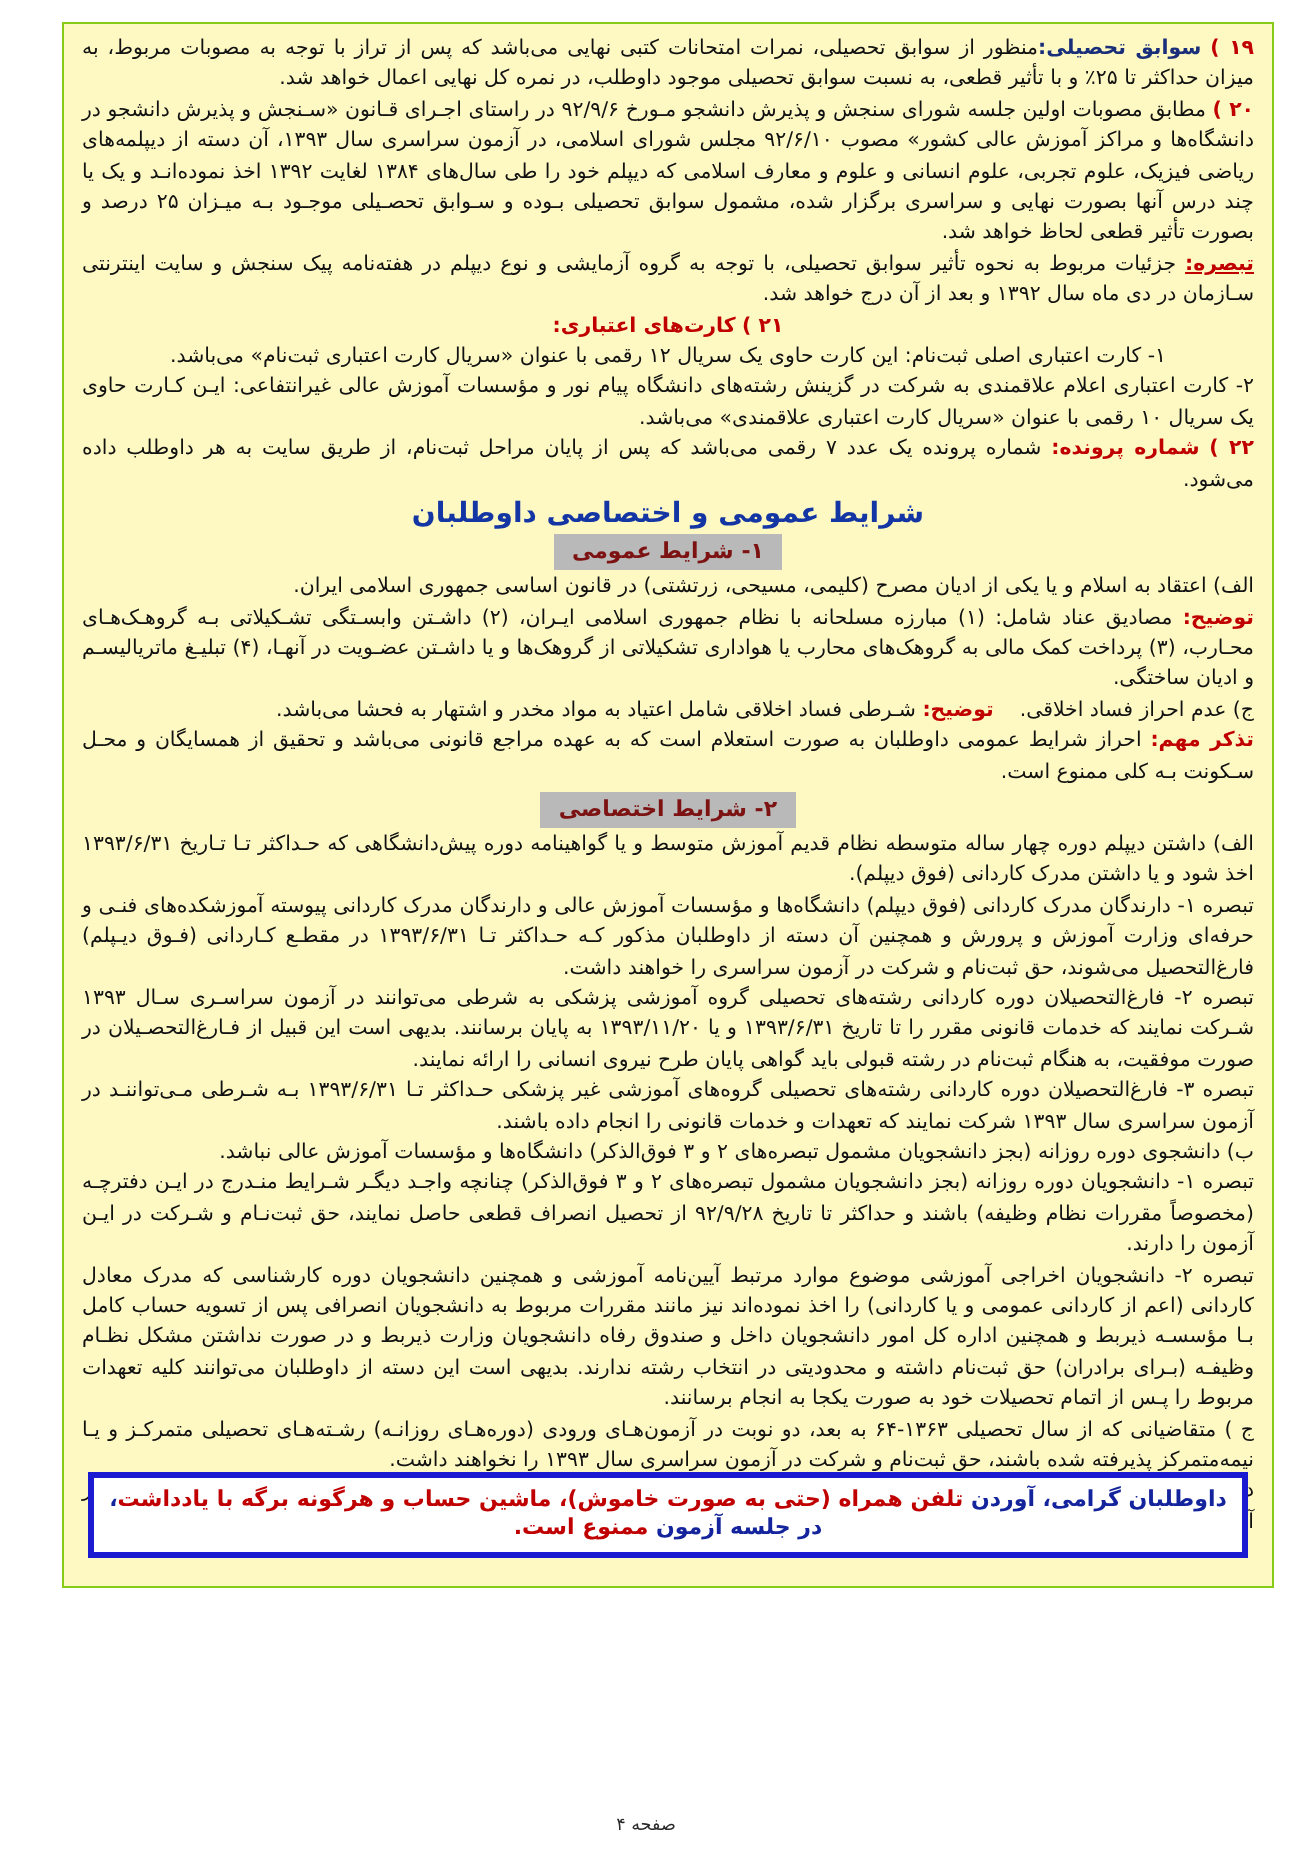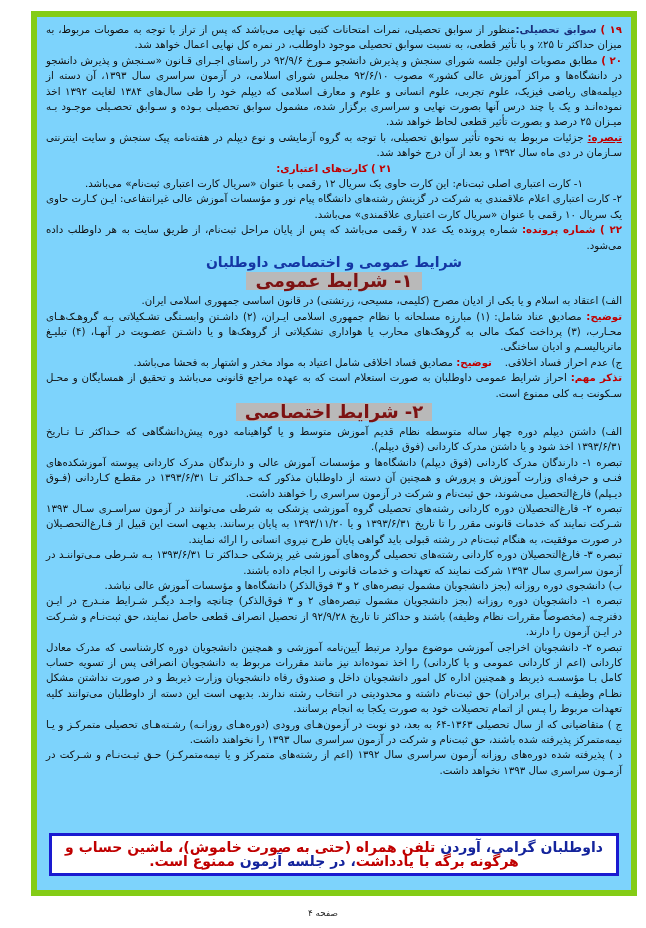--- a/index.html
+++ b/index.html
@@ -23,24 +23,24 @@
     height: 928px;
     background: #ffffff;
   }
 
   
   .frame {
     position: absolute;
     left: 31px;
     top: 11px;
     width: 606px;
-    height: 885px;
-    border: 6px solid #84cc16;
+    height: 783px;
+    border: 1px solid #84cc16;
     box-sizing: border-box;
-    background: #7dd3fc;
+    background: #fef9c3;
   }
 
   .content {
     position: absolute;
     left: 4px;
     right: 4px;
     top: 5px;
     direction: rtl;
     text-align: justify;
     text-align-last: right;
@@ -102,38 +102,38 @@
     text-align: center;
     text-align-last: center;
     margin: 2px 0 1px 0;
     line-height: 17px;
   }
   .sec-heading {
     display: inline-block;
     background: #b9b9b9;
     color: #7d1212;
     font-weight: bold;
-    font-size: 18px;
+    font-size: 11px;
     padding: 0px 9px 1px 9px;
     letter-spacing: 0.2px;
   }
 
   
   .warn-box {
     position: absolute;
     left: 12px;
     right: 12px;
     bottom: 14px;
     border: 3px solid #1a1ad0;
     background: #ffffff;
     text-align: center;
     padding: 4px 3px 5px 3px;
     box-sizing: border-box;
     font-weight: bold;
-    font-size: 14px;
+    font-size: 11px;
     line-height: 14px;
   }
   .warn-box .wb { color: #14249c; }
   .warn-box .wr { color: #c00000; }
 
   .page-number {
     position: absolute;
     left: 0;
     right: 0;
     bottom: 10px;
@@ -169,21 +169,21 @@
       <p class="hang"><span class="num">۲۲ )</span> <span class="num">شماره پرونده:</span> <span>شماره پرونده یک عدد ۷ رقمی می‌باشد که پس از پایان مراحل ثبت‌نام، از طریق سایت به هر داوطلب داده می‌شود.</span></p>
 
 
       <div class="main-heading">شرایط عمومی و اختصاصی داوطلبان</div>
 
 
       <div class="sec-heading-wrap"><span class="sec-heading">۱- شرایط عمومی</span></div>
 
       <p class="hang">الف) اعتقاد به اسلام و یا یکی از ادیان مصرح (کلیمی، مسیحی، زرتشتی) در قانون اساسی جمهوری اسلامی ایران.</p>
       <p class="hang"><span class="red">توضیح:</span> <span>مصادیق عناد شامل: (۱) مبارزه مسلحانه با نظام جمهوری اسلامی ایـران، (۲) داشـتن وابسـتگی تشـکیلاتی بـه گروهـک‌هـای محـارب، (۳) پرداخت کمک مالی به گروهک‌های محارب یا هواداری تشکیلاتی از گروهک‌ها و یا داشـتن عضـویت در آنهـا، (۴) تبلیـغ ماتریالیسـم و ادیان ساختگی.</span></p>
-      <p class="hang"><span>ج) عدم احراز فساد اخلاقی.</span> &nbsp;&nbsp; <span class="red">توضیح:</span> <span>مصادیق فساد اخلاقی شامل اعتیاد به مواد مخدر و اشتهار به فحشا می‌باشد.</span></p>
+      <p class="hang"><span>ج) عدم احراز فساد اخلاقی.</span> &nbsp;&nbsp; <span class="red">توضیح:</span> <span>شـرطی فساد اخلاقی شامل اعتیاد به مواد مخدر و اشتهار به فحشا می‌باشد.</span></p>
       <p class="hang"><span class="red">تذکر مهم:</span> <span>احراز شرایط عمومی داوطلبان به صورت استعلام است که به عهده مراجع قانونی می‌باشد و تحقیق از همسایگان و محـل سـکونت بـه کلی ممنوع است.</span></p>
 
       <div class="sec-heading-wrap"><span class="sec-heading">۲- شرایط اختصاصی</span></div>
 
       <p class="hang">الف) داشتن دیپلم دوره چهار ساله متوسطه نظام قدیم آموزش متوسط و یا گواهینامه دوره پیش‌دانشگاهی که حـداکثر تـا تـاریخ ۱۳۹۳/۶/۳۱ اخذ شود و یا داشتن مدرک کاردانی (فوق دیپلم).</p>
       <p class="hang">تبصره ۱- دارندگان مدرک کاردانی (فوق دیپلم) دانشگاه‌ها و مؤسسات آموزش عالی و دارندگان مدرک کاردانی پیوسته آموزشکده‌های فنـی و حرفه‌ای وزارت آموزش و پرورش و همچنین آن دسته از داوطلبان مذکور کـه حـداکثر تـا ۱۳۹۳/۶/۳۱ در مقطـع کـاردانی (فـوق دیـپلم) فارغ‌التحصیل می‌شوند، حق ثبت‌نام و شرکت در آزمون سراسری را خواهند داشت.</p>
       <p class="hang">تبصره ۲- فارغ‌التحصیلان دوره کاردانی رشته‌های تحصیلی گروه آموزشی پزشکی به شرطی می‌توانند در آزمون سراسـری سـال ۱۳۹۳ شـرکت نمایند که خدمات قانونی مقرر را تا تاریخ ۱۳۹۳/۶/۳۱ و یا ۱۳۹۳/۱۱/۲۰ به پایان برسانند. بدیهی است این قبیل از فـارغ‌التحصـیلان در صورت موفقیت، به هنگام ثبت‌نام در رشته قبولی باید گواهی پایان طرح نیروی انسانی را ارائه نمایند.</p>
       <p class="hang">تبصره ۳- فارغ‌التحصیلان دوره کاردانی رشته‌های تحصیلی گروه‌های آموزشی غیر پزشکی حـداکثر تـا ۱۳۹۳/۶/۳۱ بـه شـرطی مـی‌تواننـد در آزمون سراسری سال ۱۳۹۳ شرکت نمایند که تعهدات و خدمات قانونی را انجام داده باشند.</p>
       <p class="hang">ب) دانشجوی دوره روزانه (بجز دانشجویان مشمول تبصره‌های ۲ و ۳ فوق‌الذکر) دانشگاه‌ها و مؤسسات آموزش عالی نباشد.</p>
       <p class="hang">تبصره ۱- دانشجویان دوره روزانه (بجز دانشجویان مشمول تبصره‌های ۲ و ۳ فوق‌الذکر) چنانچه واجـد دیگـر شـرایط منـدرج در ایـن دفترچـه (مخصوصاً مقررات نظام وظیفه) باشند و حداکثر تا تاریخ ۹۲/۹/۲۸ از تحصیل انصراف قطعی حاصل نمایند، حق ثبت‌نـام و شـرکت در ایـن آزمون را دارند.</p>

